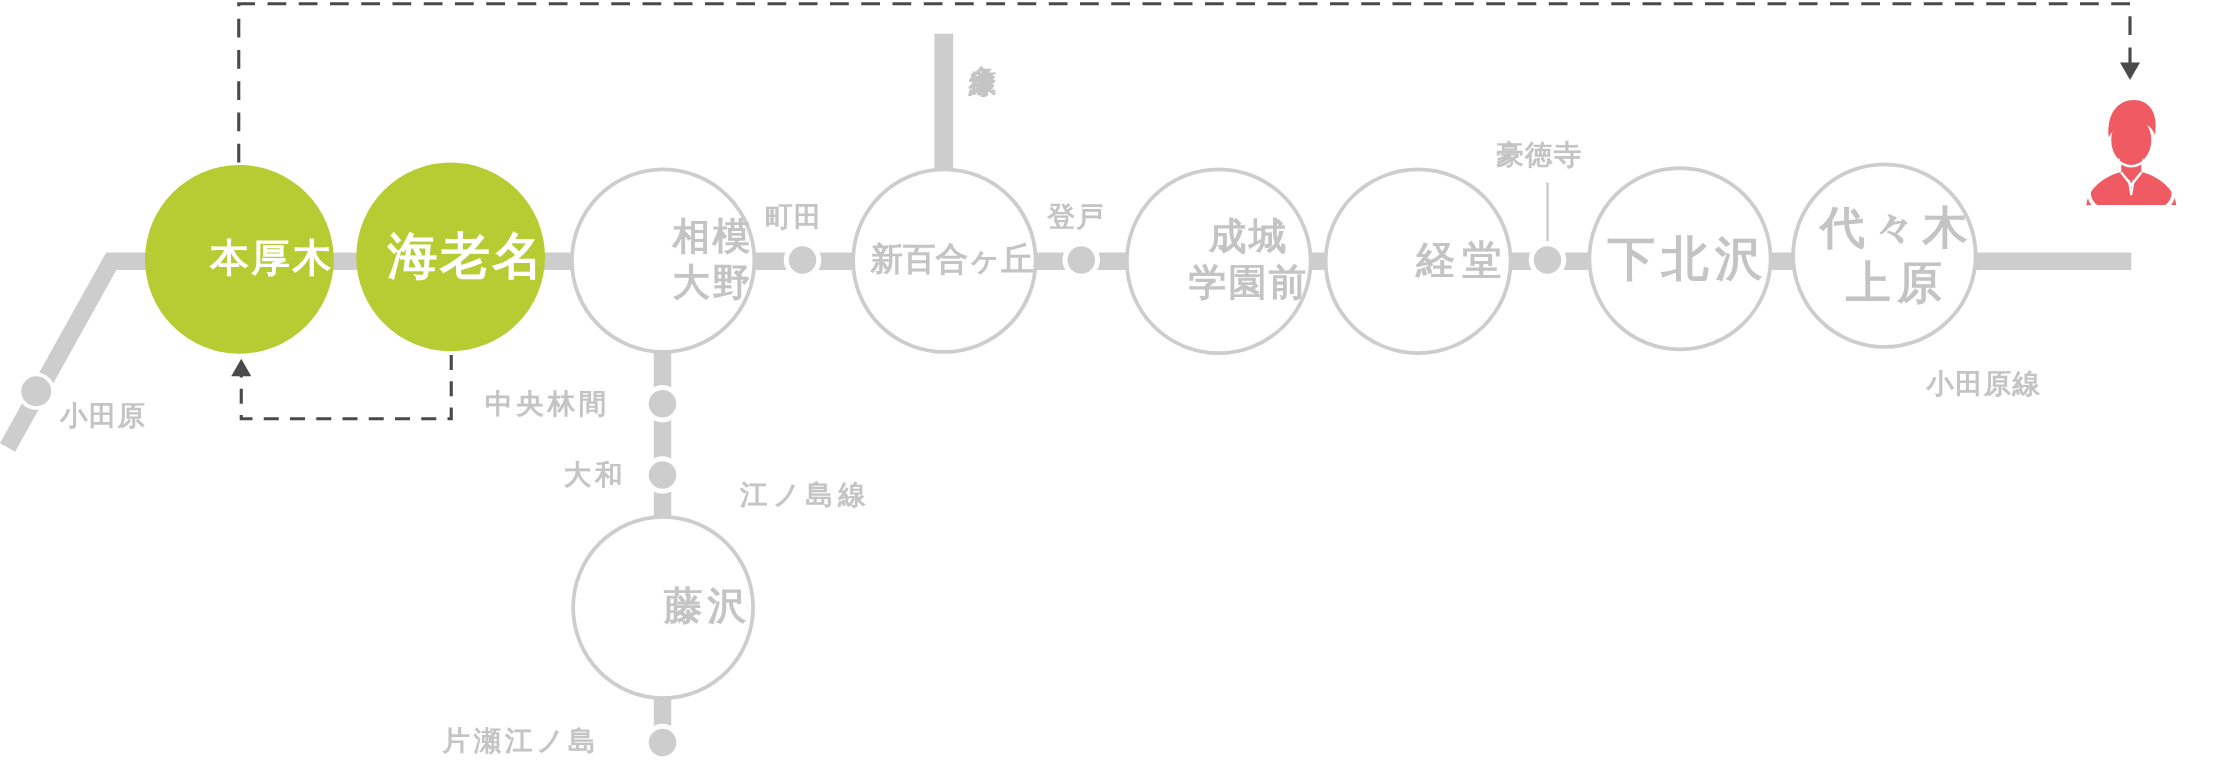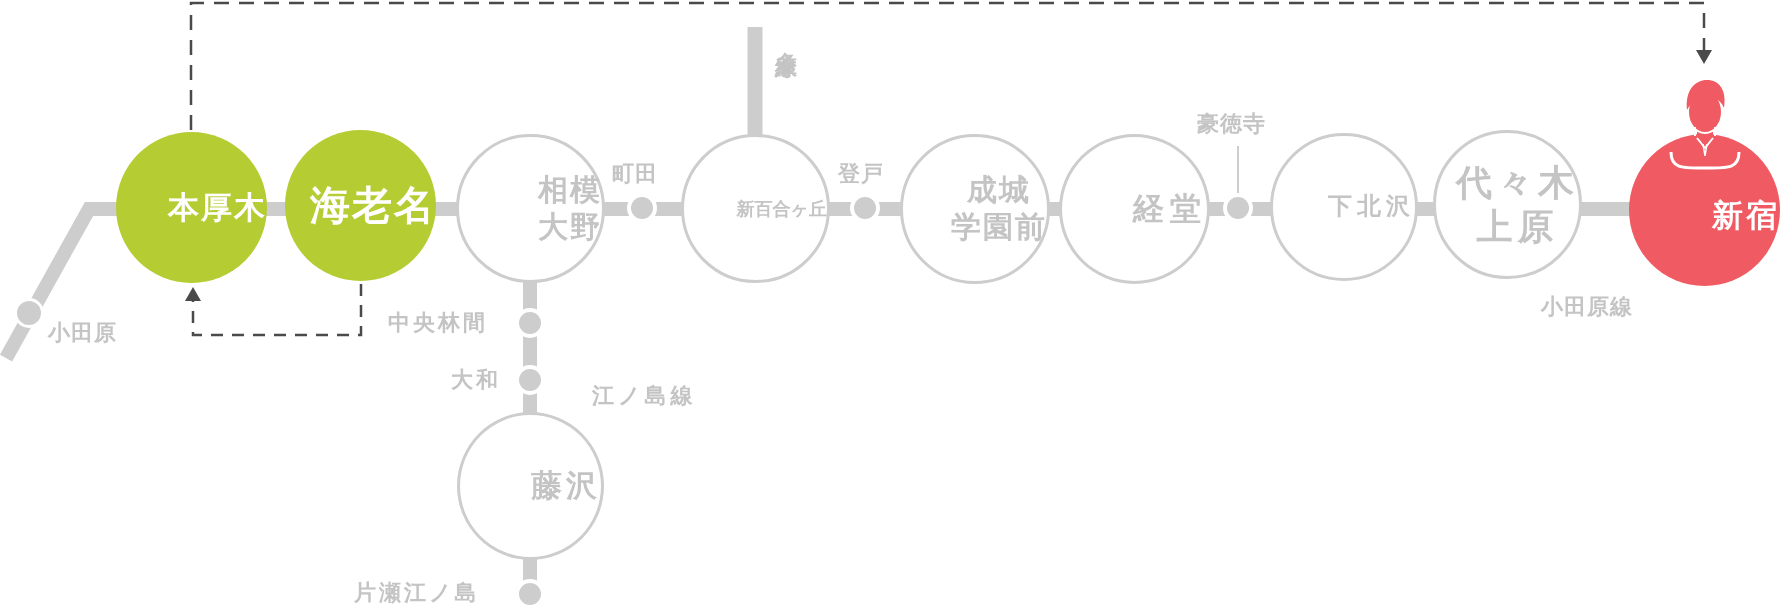--- a/index.html
+++ b/index.html
@@ -111,45 +111,42 @@
 
   <div class="station highlight" style="left:285px;top:130px;width:151px;height:151px;font-size:40px;">
     <span>海老名</span>
   </div>
 
   <div class="station major" style="left:456px;top:134px;width:149px;height:149px;font-size:30px;">
     <span>相模
 大野</span>
   </div>
 
-  <div class="station major" style="left:681px;top:134px;width:149px;height:149px;font-size:18px;">
+  <div class="station major" style="left:681px;top:134px;width:149px;height:149px;font-size:26px;">
     <span style="letter-spacing:0;">新百合ヶ丘</span>
   </div>
 
   <div class="station major" style="left:900px;top:134px;width:150px;height:150px;font-size:30px;">
     <span>成城
 学園前</span>
   </div>
 
   <div class="station major" style="left:1059px;top:134px;width:151px;height:150px;font-size:31px;">
     <span style="letter-spacing:6px;">経堂</span>
   </div>
 
-  <div class="station major" style="left:1270px;top:133px;width:148px;height:148px;font-size:24px;">
+  <div class="station major" style="left:1270px;top:133px;width:148px;height:148px;font-size:38px;">
     <span style="letter-spacing:5px;">下北沢</span>
   </div>
 
   <div class="station major" style="left:1433px;top:130px;width:149px;height:149px;font-size:36px;">
     <span style="letter-spacing:5px;">代々木
 上原</span>
   </div>
 
-  <div class="station destination" style="left:1629px;top:134px;width:151px;height:152px;font-size:31px;padding-top:12px;">
-    <span style="letter-spacing:3px;">新宿</span>
-  </div>
 
   <svg style="position:absolute;left:1655px;top:72px;" width="100" height="100" viewBox="0 0 100 100">
 
     <path d="M14,92 C16,78 28,70 40,66 L60,66 C72,70 84,78 86,92 Z" fill="#f05a62"></path>
 
     <rect x="42" y="56" width="16" height="12" fill="#f05a62"></rect>
 
     <ellipse cx="50" cy="40" rx="17" ry="21" fill="#f05a62" stroke="#ffffff" stroke-width="2"></ellipse>
 
     <path d="M32,38 C30,18 40,8 52,8 C64,8 72,18 69,36 C66,28 58,24 50,26 C42,28 36,30 32,38 Z" fill="#f05a62"></path>

